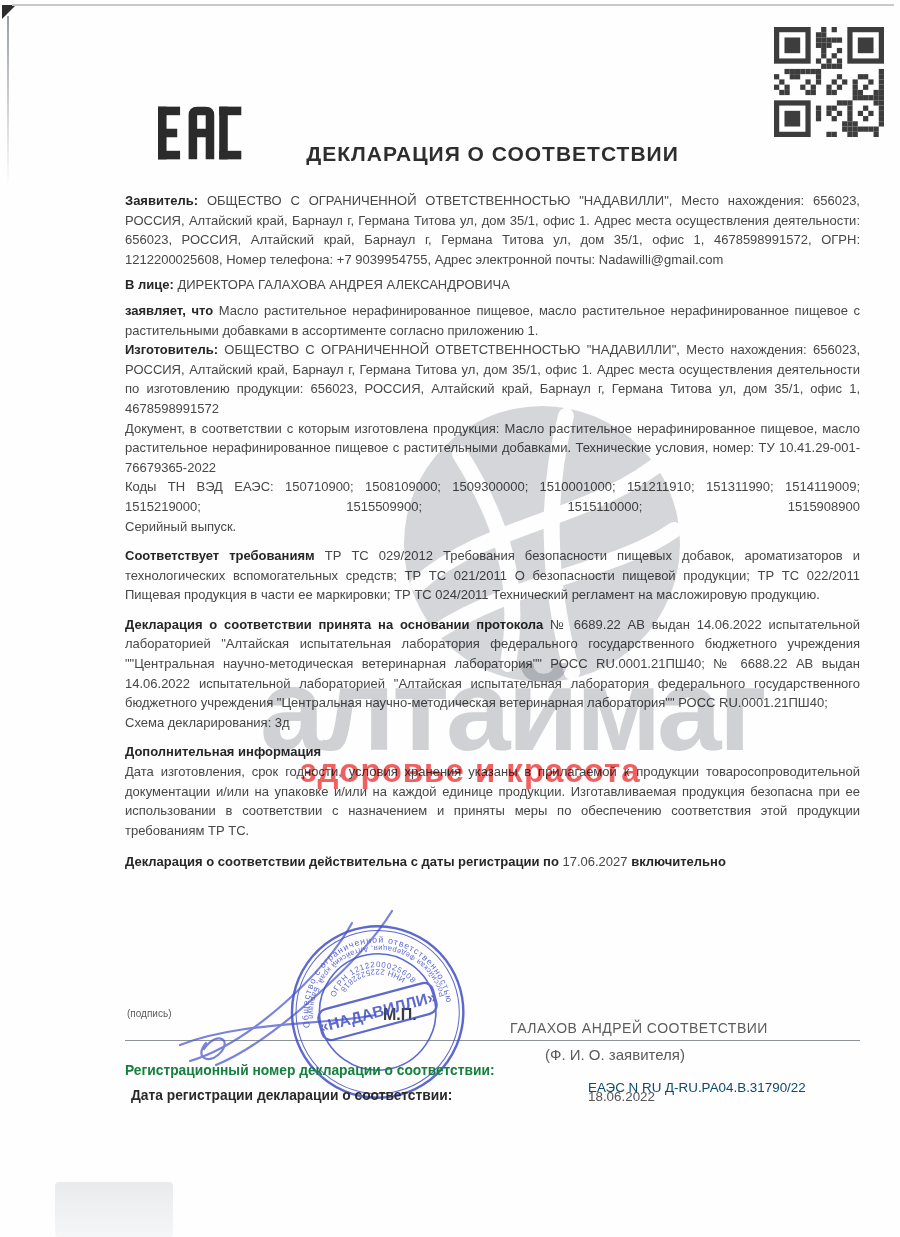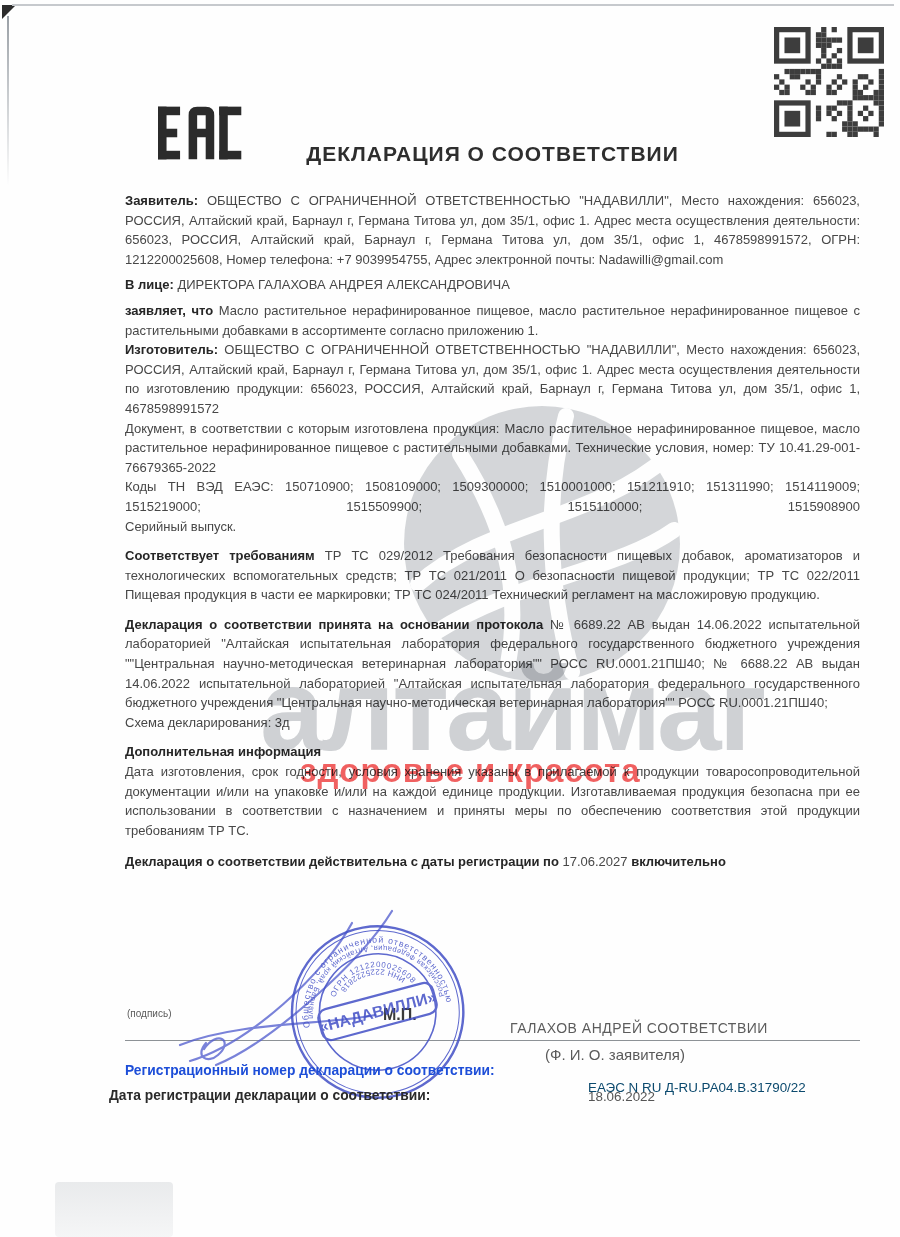--- a/index.html
+++ b/index.html
@@ -37,23 +37,23 @@
   
   .sig-line{left:125px;top:1040px;width:735px;height:1px;background:#8d9296;}
   .sig-label{left:127px;top:1008px;font-size:10px;color:#5a5a5a;}
   .fio{left:510px;top:1020px;font-size:14px;color:#5c5c5c;letter-spacing:.5px;}
   .fio-label{left:545px;top:1046px;font-size:15px;color:#5a5a5a;}
   .mp{left:383px;top:1006px;font-size:16px;font-weight:bold;color:#3a3a3a;}
   .stamp{left:276px;top:910px;opacity:.85;transform:rotate(-10deg);}
   .autograph{left:120px;top:893px;}
 
   
-  .reg-label1{left:125px;top:1063px;font-size:13.8px;font-weight:bold;color:#1d4ed8;}
+  .reg-label1{left:125px;top:1063px;font-size:13.8px;font-weight:bold;color:#15803d;}
   .reg-value1{left:588px;top:1064px;font-size:13.4px;color:#0c4a6e;margin-top:16px;}
-  .reg-label2{left:109px;top:1088px;font-size:13.8px;font-weight:bold;color:#2a2a2a;text-align:center;}
+  .reg-label2{left:131px;top:1088px;font-size:13.8px;font-weight:bold;color:#2a2a2a;text-align:center;}
   .reg-value2{left:588px;top:1089px;font-size:13.4px;color:#555;}
 </style>
 </head>
 <body>
 
 <div class="abs corner-tri"></div>
 <div class="abs top-line"></div>
 <div class="abs left-line"></div>
 <div class="abs smudge"></div>
 

